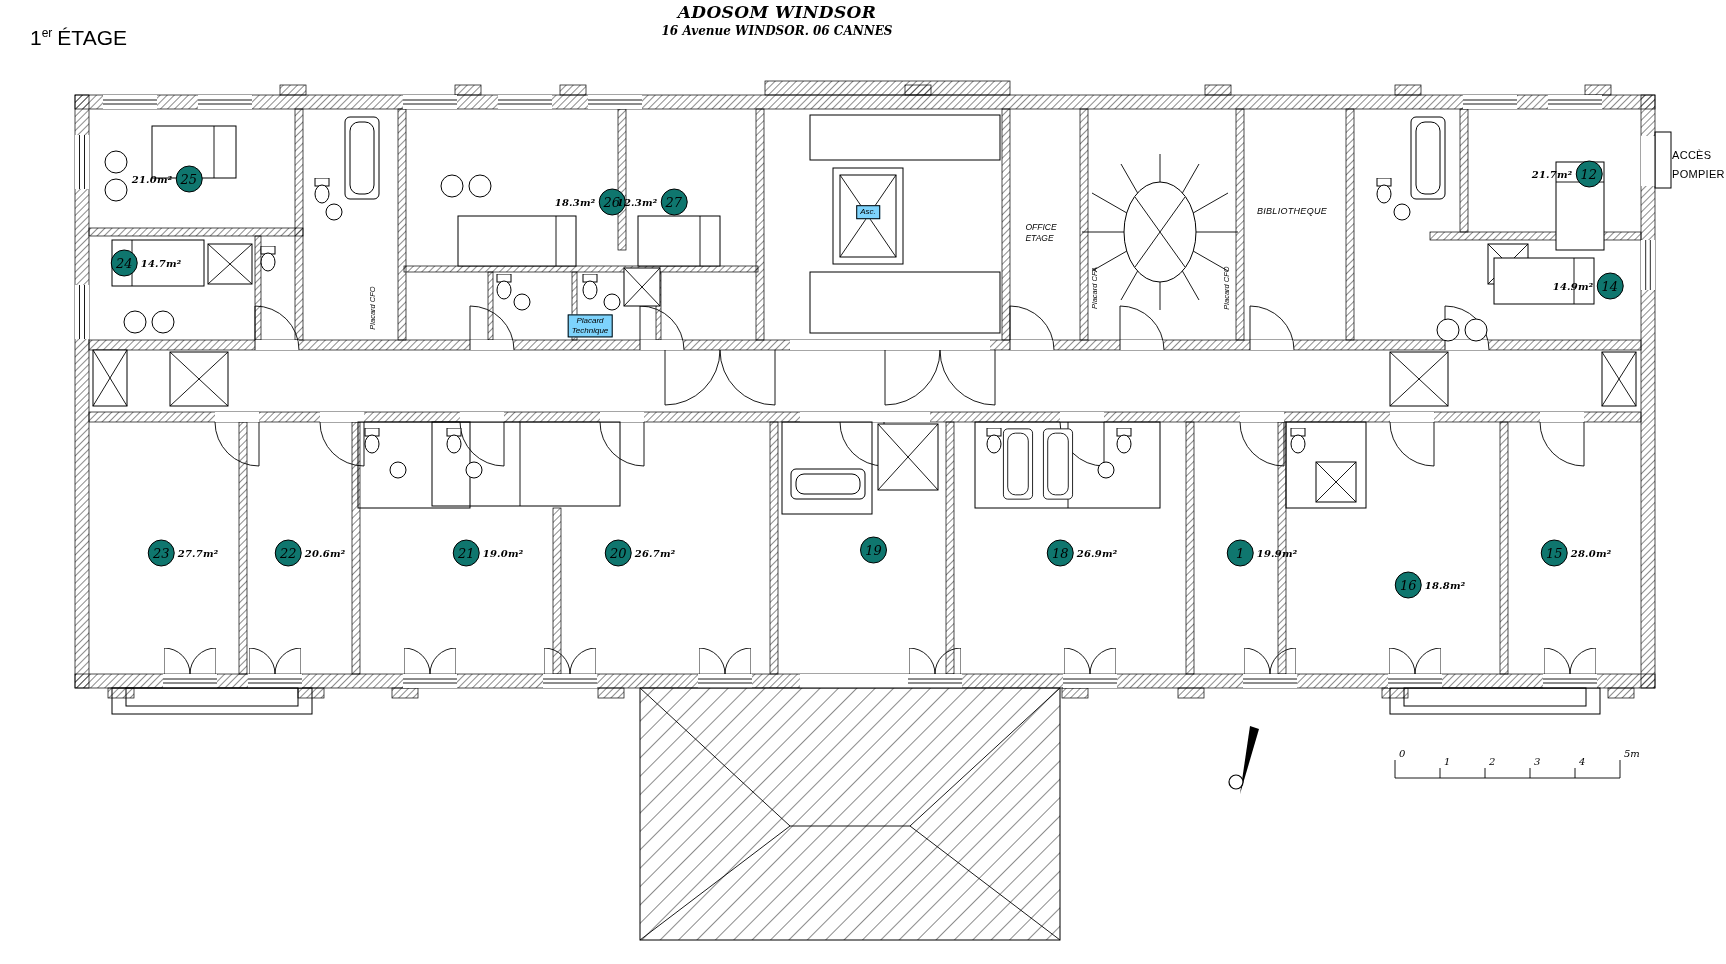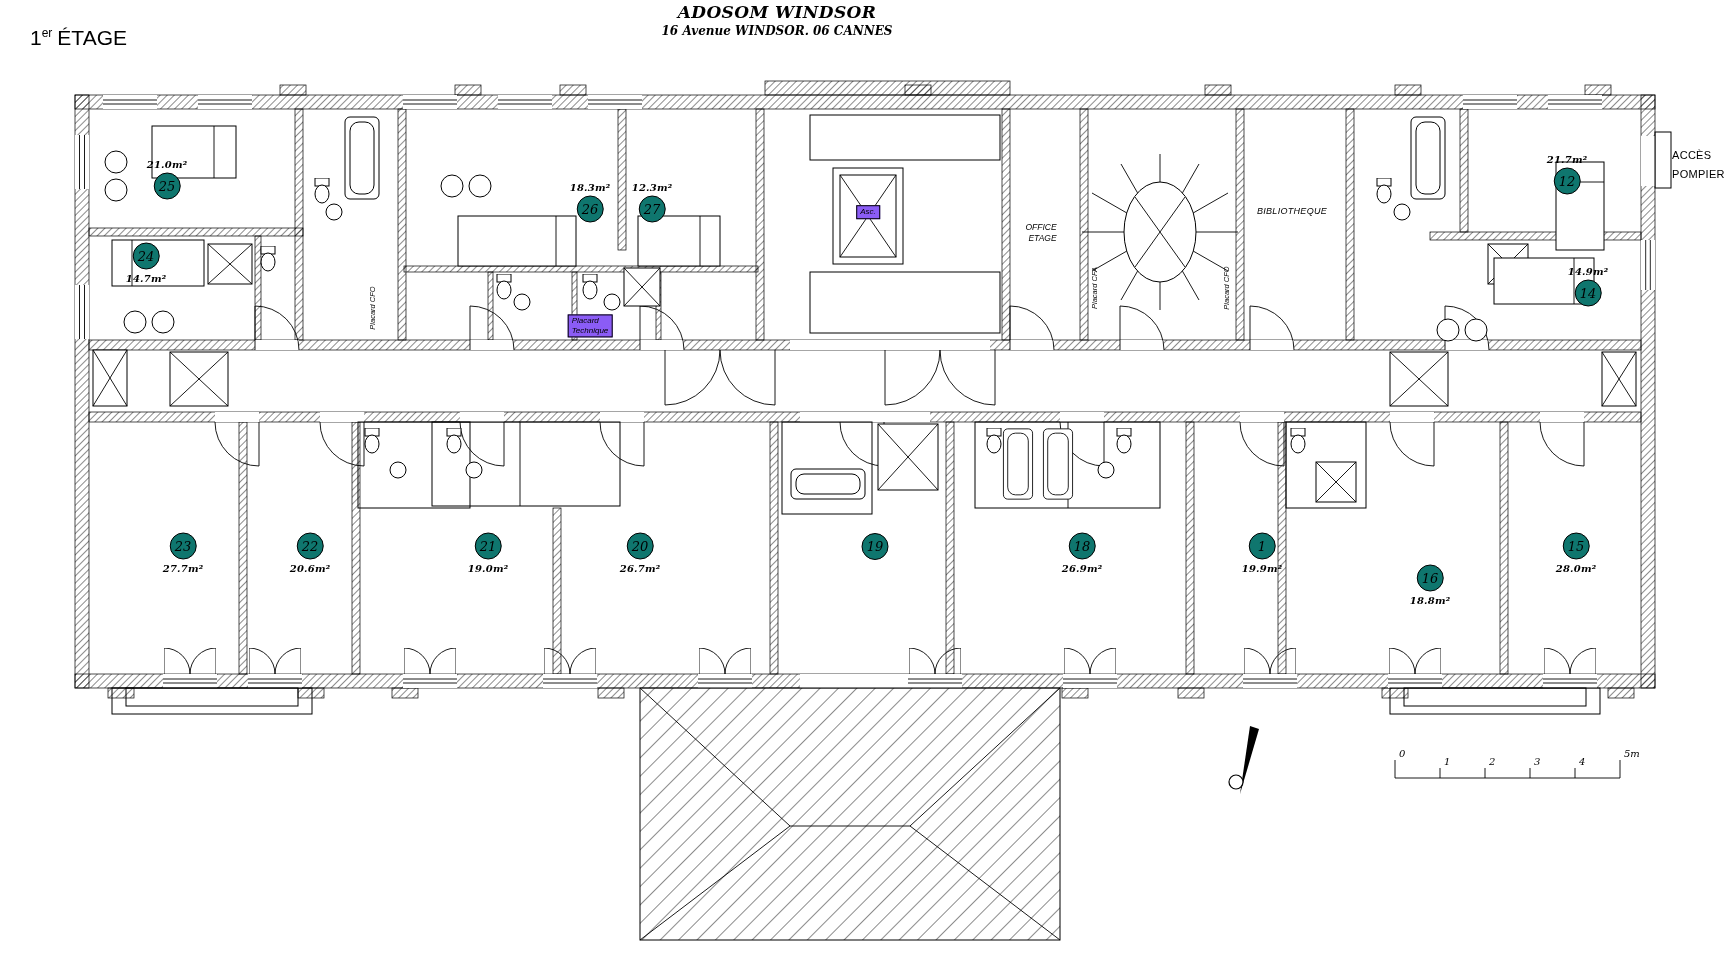--- a/index.html
+++ b/index.html
@@ -7,38 +7,38 @@
   #canvas{position:relative;width:1726px;height:964px;background:#fff;color:#000;
           font-family:"Liberation Sans",sans-serif;overflow:hidden}
   #plan-svg{position:absolute;left:0;top:0}
   #plan-svg .wall{fill:url(#hatch);stroke:#000;stroke-width:.7}
   #plan-svg .roof{fill:url(#roofhatch);stroke:#000;stroke-width:1}
   #plan-svg .white{fill:#fff;stroke:none}
   #plan-svg .thin{fill:none;stroke:#000;stroke-width:1}
   #plan-svg .arc{fill:none;stroke:#000;stroke-width:.9}
   #plan-svg .fix{fill:#fff;stroke:#000;stroke-width:1}
   #plan-svg line{stroke:#000;stroke-width:.9}
-  .room{position:absolute;transform:translate(-50%,-50%);display:flex;flex-direction:column;
+  .room{position:absolute;transform:translate(-50%,-50%);display:flex;flex-direction:row;
         align-items:center;gap:3px;z-index:5}
   .room-circle{width:27px;height:27px;border:1.4px solid #000;border-radius:50%;background:#0f766e;
         display:flex;align-items:center;justify-content:center;
         font:italic 400 13px "DejaVu Serif",serif}
   .room-area{font:italic 700 10px "DejaVu Serif",serif;white-space:nowrap;letter-spacing:.2px;min-height:4px}
   .floor-label{position:absolute;left:30px;top:26px;font:400 21px "Liberation Sans",sans-serif;z-index:6}
   .floor-label sup{font-size:12px}
   .floor-label .w{margin-left:5px}
   .title-block{position:absolute;left:777px;top:2px;transform:translateX(-50%);text-align:center;
         font-family:"DejaVu Serif",serif;font-style:italic;font-weight:700;white-space:nowrap;z-index:6}
   .title-line1{font-size:17px;letter-spacing:.4px}
   .title-line2{font-size:12px;margin-top:2px}
   .plan-label{position:absolute;transform:translate(-50%,-50%);font:italic 8.5px "Liberation Sans",sans-serif;
-        text-align:right;white-space:pre-line;line-height:1.25;z-index:5}
+        text-align:left;white-space:pre-line;line-height:1.25;z-index:5}
   .lib-label{font-size:9px;letter-spacing:.3px}
-  .box-label{position:absolute;transform:translate(-50%,-50%);border:1px solid #000;background:#8b5cf6;
-        padding:1px 3px;font:italic 8px "Liberation Sans",sans-serif;
+  .box-label{position:absolute;transform:translate(-50%,-50%);border:1px solid #000;background:#7dd3fc;
+        padding:1px 3px;font:italic 8px "Liberation Sans",sans-serif;text-align:center;
         white-space:pre-line;line-height:1.2;z-index:5}
   .vlabel{position:absolute;transform:translate(-50%,-50%) rotate(-90deg);
         font:italic 7.5px "Liberation Sans",sans-serif;white-space:nowrap;z-index:5}
   .fire-label{position:absolute;left:1672px;top:146px;font:400 11px "Liberation Sans",sans-serif;
         white-space:pre-line;line-height:1.7;letter-spacing:.3px;z-index:6}
   .scale-num{position:absolute;font:italic 10px "DejaVu Serif",serif;z-index:6}
 </style>
 </head>
 <body>
 

